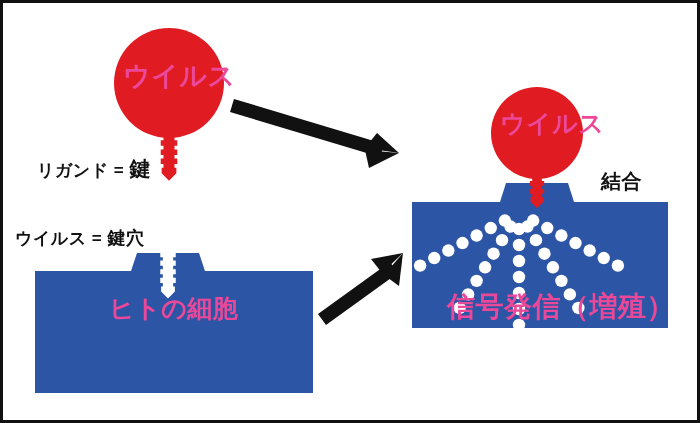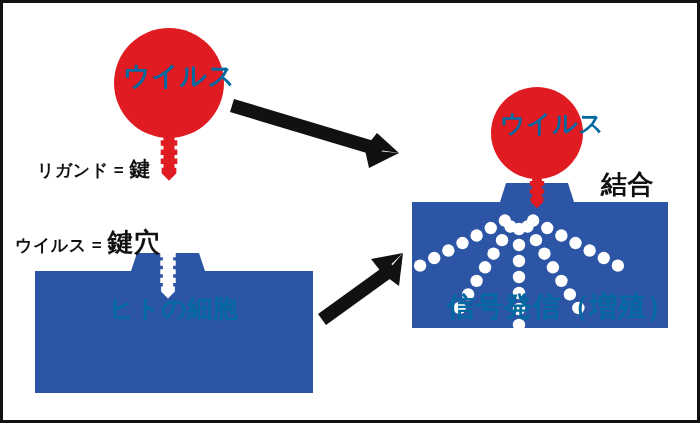--- a/index.html
+++ b/index.html
@@ -28,40 +28,40 @@
     display: block;
   }
   .lbl {
     position: absolute;
     white-space: nowrap;
     font-weight: bold;
     line-height: 1;
     letter-spacing: 0.5px;
   }
   .lbl-dark { color: #111111; margin-top: 16px; }
-  .lbl-white { color: #0369a1; }
+  .lbl-white { color: #ec4899; }
 
   #label-ligand {
     left: 34px;
     top: 139px;
     font-size: 17px;
   }
   #label-ligand .kw { font-size: 21px; }
 
   #label-receptor {
     left: 12px;
     top: 210px;
     font-size: 17px;
   }
-  #label-receptor .kw { font-size: 26px; }
+  #label-receptor .kw { font-size: 18px; }
 
   #label-binding {
     left: 598px;
     top: 152px;
-    font-size: 26px;
+    font-size: 20px;
   }
   #label-cell-left {
     left: 106px;
     top: 293px;
     font-size: 25px;
   }
   #label-cell-right {
     left: 444px;
     top: 290px;
     font-size: 28px;

